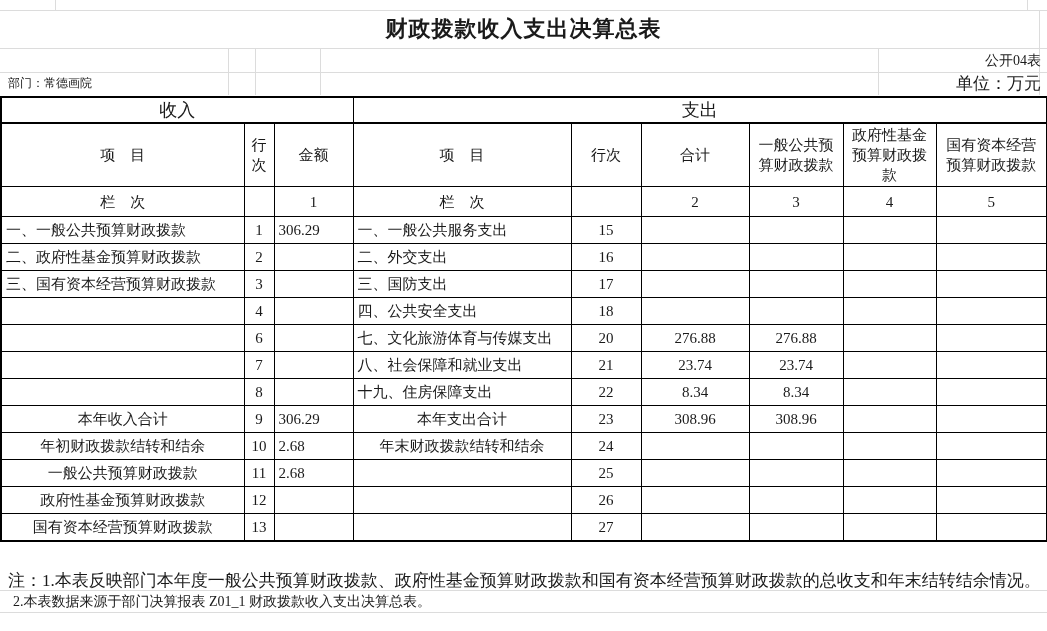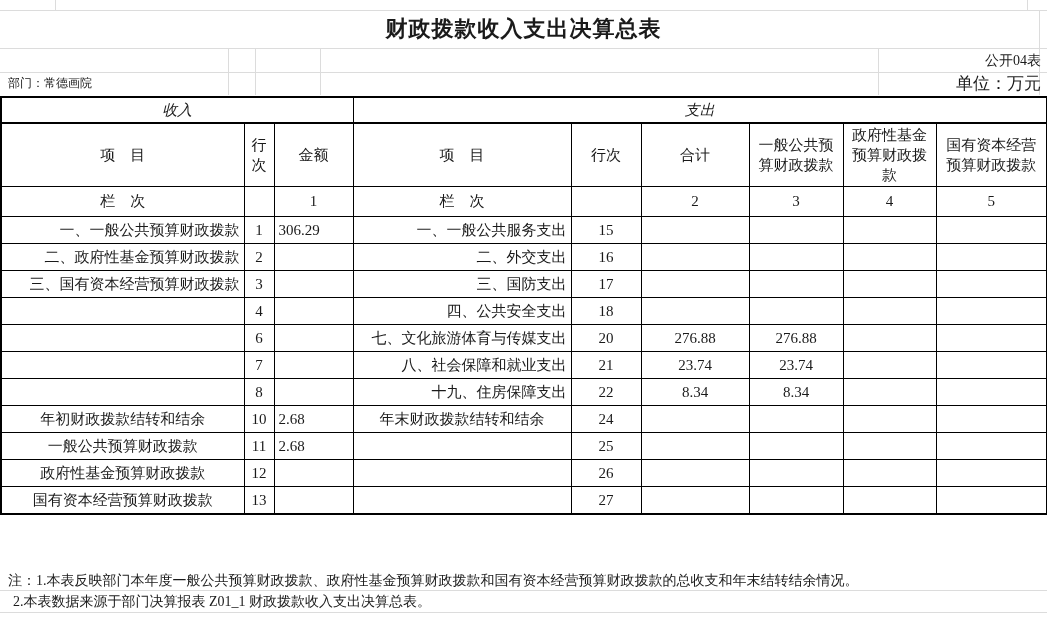--- a/index.html
+++ b/index.html
@@ -19,31 +19,31 @@
   .meta-unit { position:absolute; top:72px; right:6px; height:23px; line-height:23px; font-size:17px; }
 
   table.fin {
     position:absolute; top:96px; left:0; width:1047px;
     border-collapse:collapse; table-layout:fixed; border:2px solid #000;
   }
   table.fin th, table.fin td {
     border:1px solid #000; font-weight:normal; font-size:15px; color:#1a1a1a;
     padding:0 4px; overflow:hidden; vertical-align:middle; line-height:1.35;
   }
-  tr.sec-row th { height:24px; font-size:15px; border-bottom:2px solid #000; text-align:center;font-style:italic; }
+  tr.sec-row th { height:24px; font-size:18px; border-bottom:2px solid #000; text-align:center; }
   tr.hdr-row th { height:62px; text-align:center; }
   tr.idx-row td { height:29px; text-align:center; }
   tbody.body-rows tr { height:27px; }
   .stacked { white-space:pre-line; line-height:1.5; }
   .ac { text-align:center; }
-  .al { text-align:right; padding-left:8px; }
+  .al { text-align:left; padding-left:8px; }
   .ar { text-align:left; padding-right:8px; }
   .bold { font-weight:bold; }
 
-  .note1 { position:absolute; top:571px; left:8px;  font-size:14px; line-height:19px; }
+  .note1 { position:absolute; top:571px; left:8px;  font-size:17px; line-height:19px; }
   .note2 { position:absolute; top:592px; left:13px; font-size:14px; line-height:19px; }
 </style>
 </head>
 <body>
 
 <div class="sheet">
 
   <div class="gl-h" style="top:10px;"></div>
   <div class="gl-h" style="top:48px;"></div>
   <div class="gl-h" style="top:72px;"></div>
@@ -175,20 +175,31 @@
           <td class="ac">8</td>
           <td class="ar"></td>
           <td class="al">十九、住房保障支出</td>
           <td class="ac">22</td>
           <td class="ac">8.34</td>
           <td class="ac">8.34</td>
           <td class="ac"></td>
           <td class="ac"></td>
         </tr>
         <tr>
+          <td class="ac bold">本年收入合计</td>
+          <td class="ac">9</td>
+          <td class="ar">306.29</td>
+          <td class="ac bold">本年支出合计</td>
+          <td class="ac">23</td>
+          <td class="ac">308.96</td>
+          <td class="ac">308.96</td>
+          <td class="ac"></td>
+          <td class="ac"></td>
+        </tr>
+        <tr>
           <td class="ac">年初财政拨款结转和结余</td>
           <td class="ac">10</td>
           <td class="ar">2.68</td>
           <td class="ac">年末财政拨款结转和结余</td>
           <td class="ac">24</td>
           <td class="ac"></td>
           <td class="ac"></td>
           <td class="ac"></td>
           <td class="ac"></td>
         </tr>

